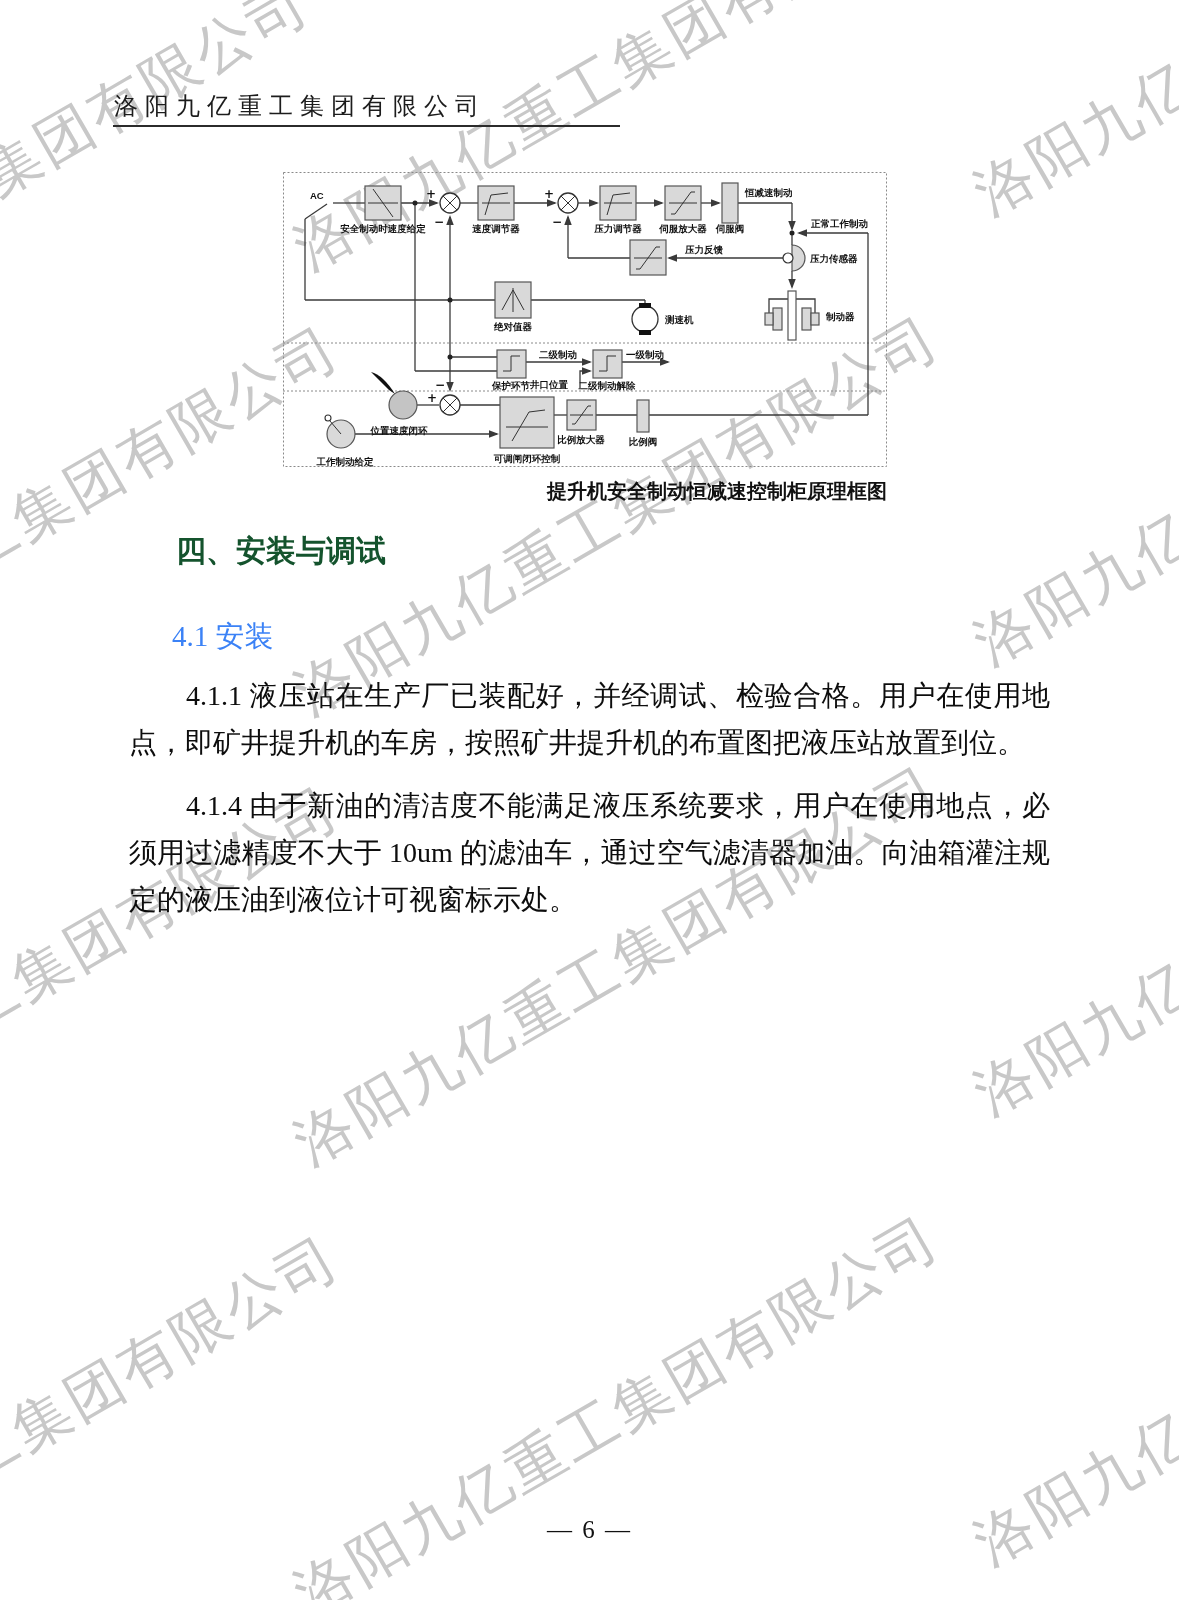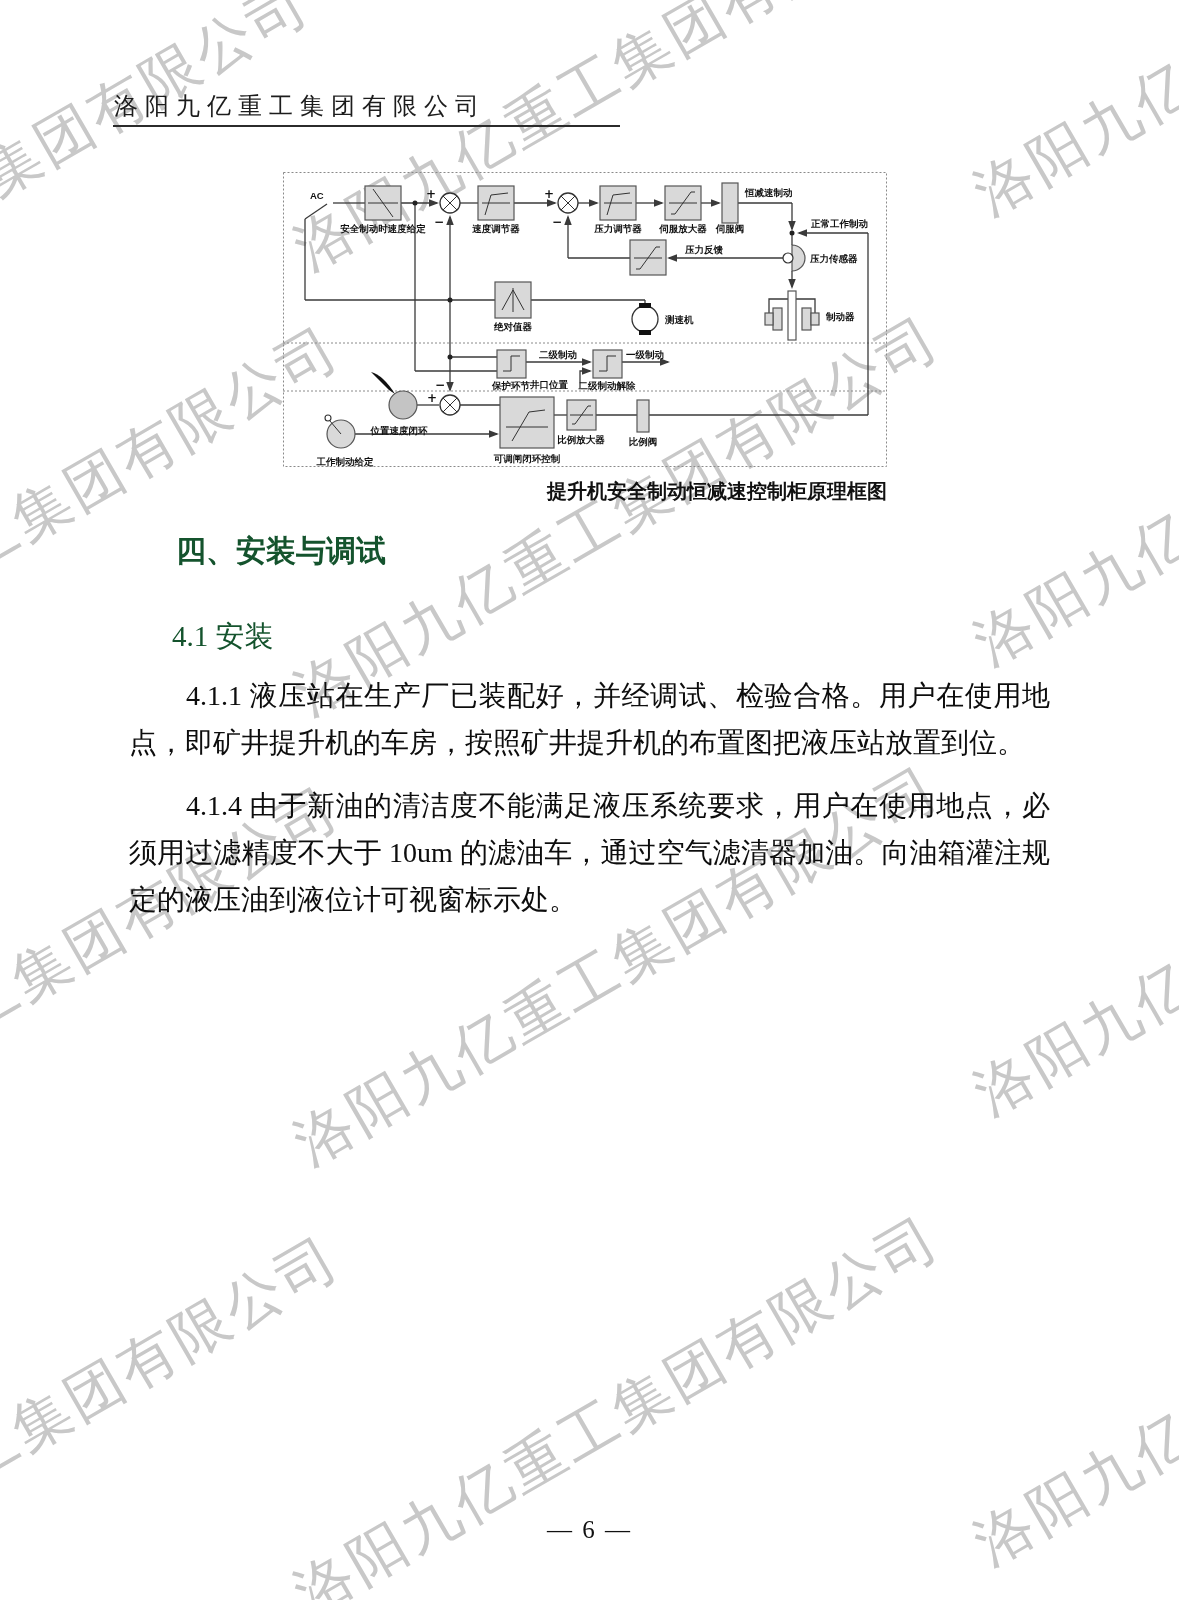--- a/index.html
+++ b/index.html
@@ -31,21 +31,21 @@
     font-family:"Liberation Sans","DejaVu Sans",sans-serif;
     font-weight:bold;font-size:20px;color:#111;
   }
   .chapter{
     position:absolute;left:176px;top:531px;
     font-family:"Liberation Sans","DejaVu Sans",sans-serif;
     font-weight:bold;font-size:30px;color:#14532d;
   }
   .subhead{
     position:absolute;left:172px;top:617px;
-    font-size:29px;color:#14532d;
+    font-size:29px;color:#3b82f6;
   }
   .bodytext{
     position:absolute;left:113px;top:656px;width:953px;
     font-size:28px;line-height:47px;color:#0d0d0d;
     text-align:justify;
   }
   .bodytext p{margin:16px;text-indent:57px;}
   .footer{
     position:absolute;left:0;top:1516px;width:1179px;text-align:center;
     font-size:25px;color:#111;letter-spacing:2px;

